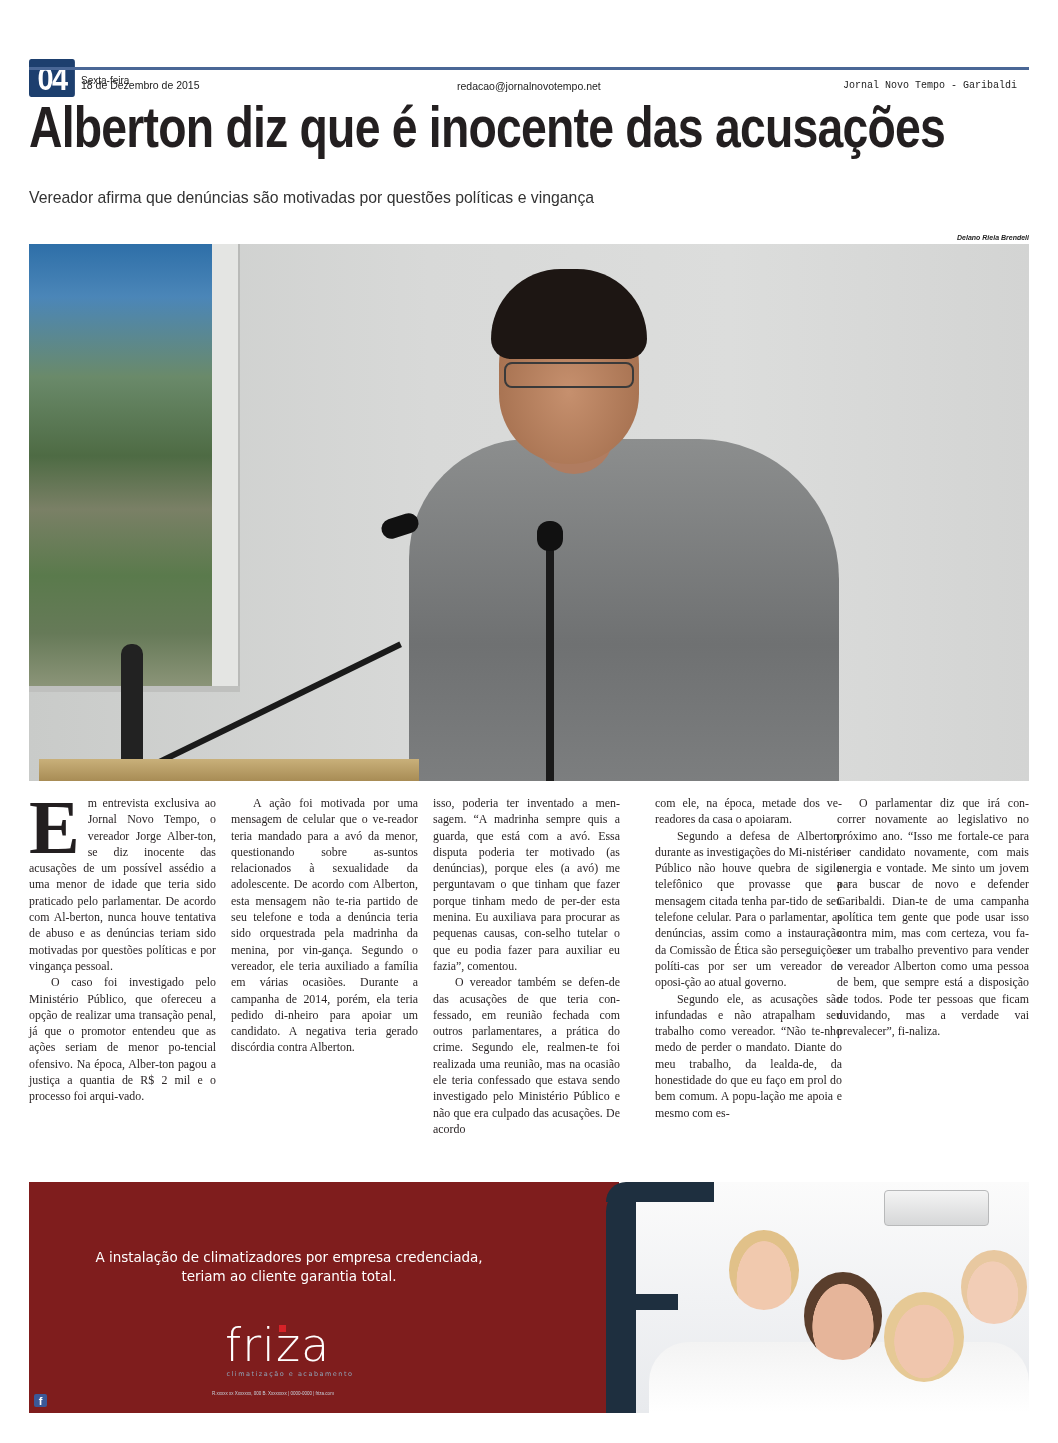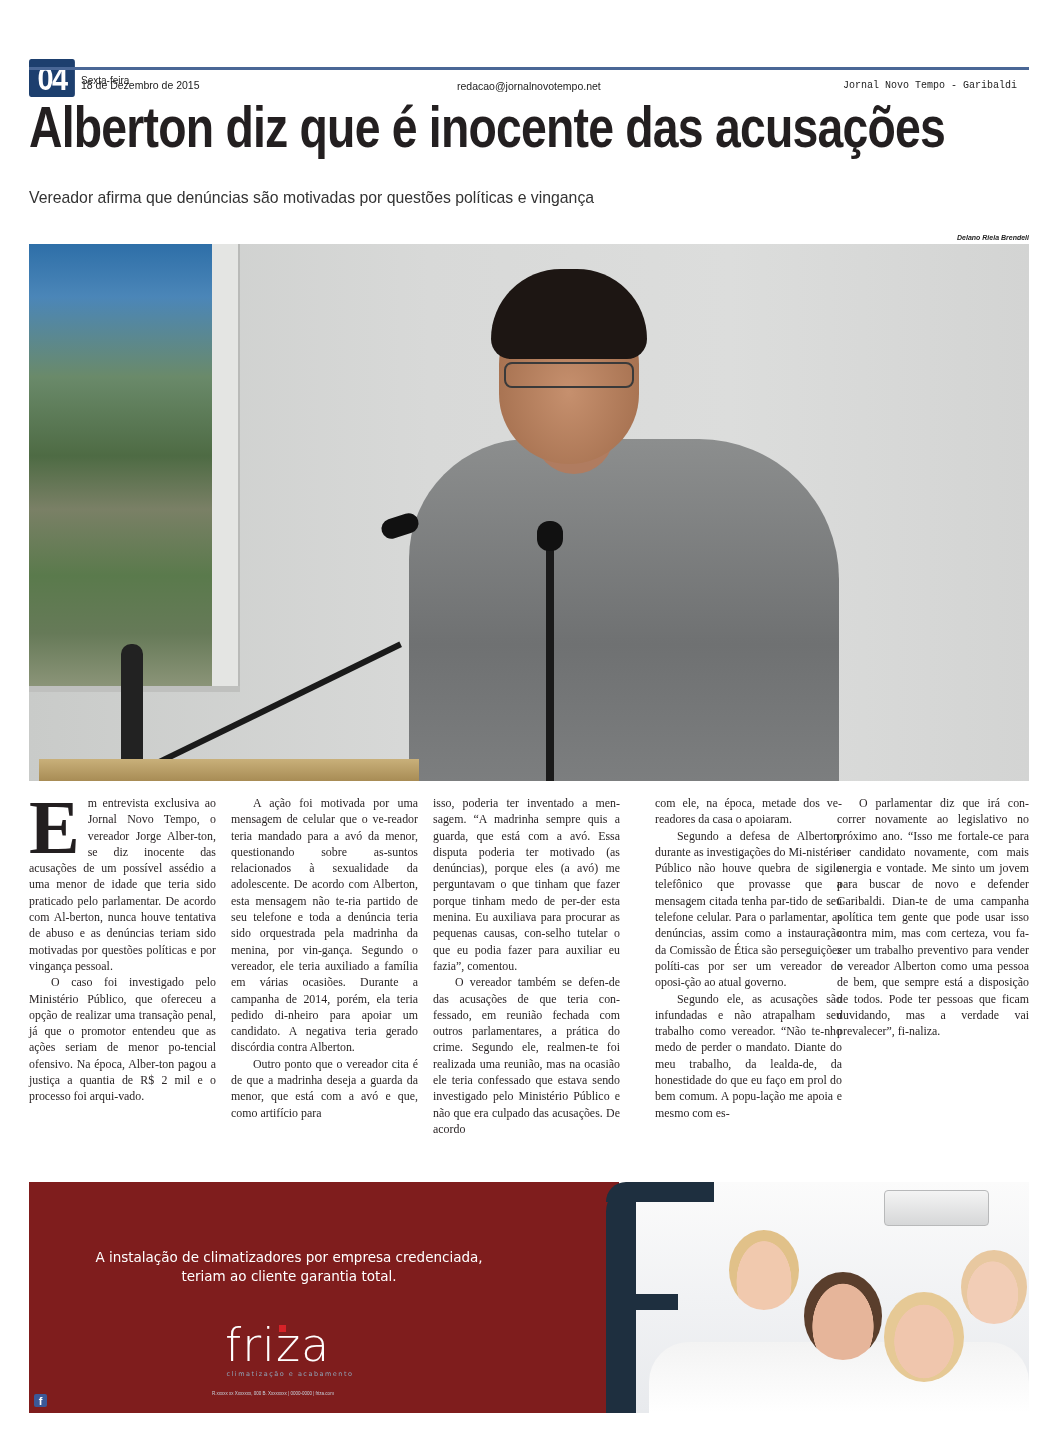--- a/index.html
+++ b/index.html
@@ -111,21 +111,20 @@
   <div class="podium"></div>
 </div>
 
 <div class="article">
   <div class="col c1">
     <p class="cont"><span class="dropcap">E</span><span>m entrevista exclusiva ao Jornal Novo Tempo, o vereador Jorge Alber-ton, se diz inocente das acusações de um possível assédio a uma menor de idade que teria sido praticado pelo parlamentar. De acordo com Al-berton, nunca houve tentativa de abuso e as denúncias teriam sido motivadas por questões políticas e por vingança pessoal.</span></p>
     <p class="ind">O caso foi investigado pelo Ministério Público, que ofereceu a opção de realizar uma transação penal, já que o promotor entendeu que as ações seriam de menor po-tencial ofensivo. Na época, Alber-ton pagou a justiça a quantia de R$ 2 mil e o processo foi arqui-vado.</p>
   </div>
   <div class="col c2">
     <p class="ind">A ação foi motivada por uma mensagem de celular que o ve-reador teria mandado para a avó da menor, questionando sobre as-suntos relacionados à sexualidade da adolescente. De acordo com Alberton, esta mensagem não te-ria partido de seu telefone e toda a denúncia teria sido orquestrada pela madrinha da menina, por vin-gança. Segundo o vereador, ele teria auxiliado a família em várias ocasiões. Durante a campanha de 2014, porém, ela teria pedido di-nheiro para apoiar um candidato. A negativa teria gerado discórdia contra Alberton.</p>
-    <p class="ind">Outro ponto que o vereador cita é de que a madrinha deseja a guarda da menor, que está com a avó e que, como artifício para</p>
   </div>
   <div class="col c3">
     <p class="cont">isso, poderia ter inventado a men-sagem. “A madrinha sempre quis a guarda, que está com a avó. Essa disputa poderia ter motivado (as denúncias), porque eles (a avó) me perguntavam o que tinham que fazer porque tinham medo de per-der esta menina. Eu auxiliava para procurar as pequenas causas, con-selho tutelar o que eu podia fazer para auxiliar eu fazia”, comentou.</p>
     <p class="ind">O vereador também se defen-de das acusações de que teria con-fessado, em reunião fechada com outros parlamentares, a prática do crime. Segundo ele, realmen-te foi realizada uma reunião, mas na ocasião ele teria confessado que estava sendo investigado pelo Ministério Público e não que era culpado das acusações. De acordo</p>
   </div>
   <div class="col c4">
     <p class="cont">com ele, na época, metade dos ve-readores da casa o apoiaram.</p>
     <p class="ind">Segundo a defesa de Alberton, durante as investigações do Mi-nistério Público não houve quebra de sigilo telefônico que provasse que a mensagem citada tenha par-tido de seu telefone celular. Para o parlamentar, as denúncias, assim como a instauração da Comissão de Ética são perseguições políti-cas por ser um vereador de oposi-ção ao atual governo.</p>
     <p class="ind">Segundo ele, as acusações são infundadas e não atrapalham seu trabalho como vereador. “Não te-nho medo de perder o mandato. Diante do meu trabalho, da lealda-de, da honestidade do que eu faço em prol do bem comum. A popu-lação me apoia e mesmo com es-</p>
   </div>

